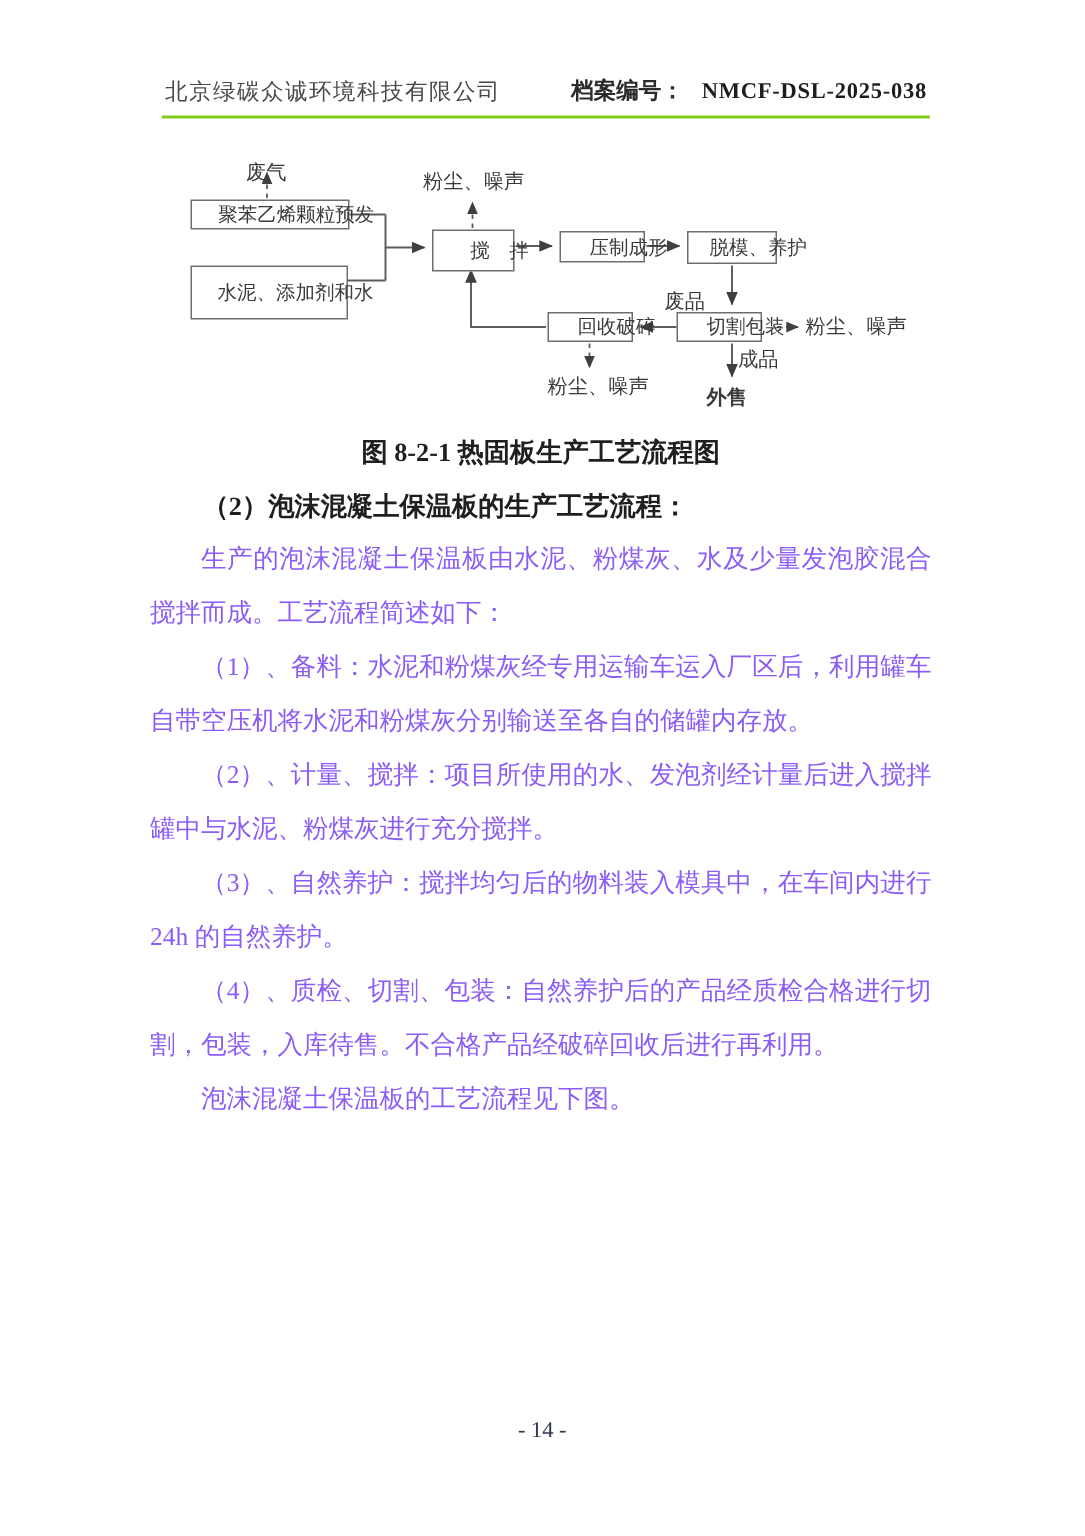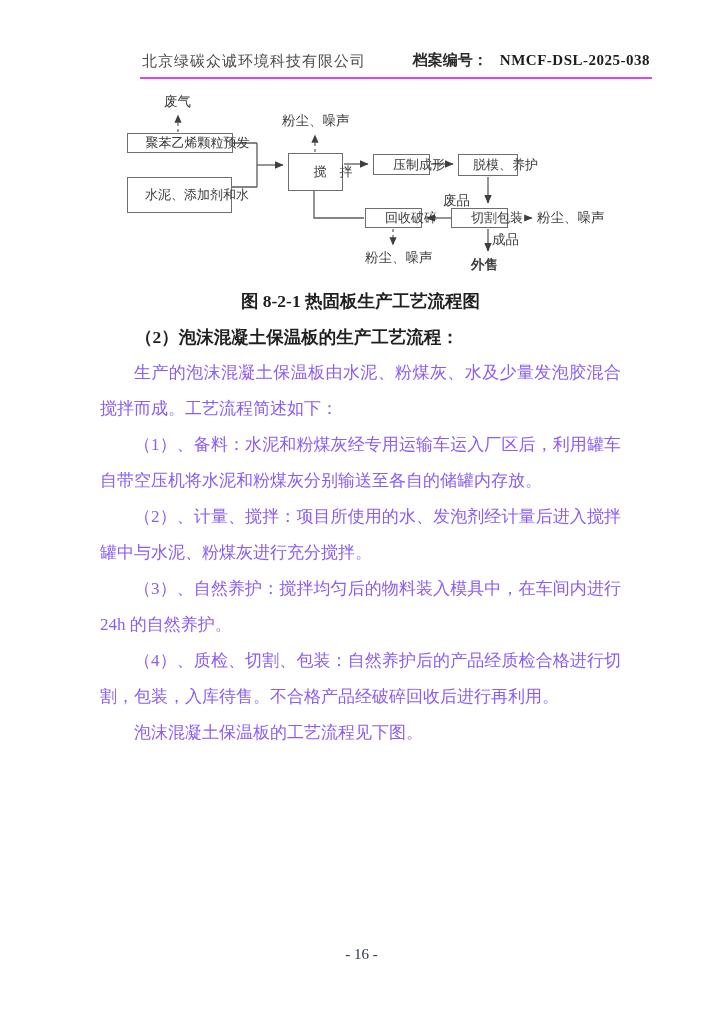--- a/index.html
+++ b/index.html
@@ -4,21 +4,21 @@
 <style>
   html,body{margin:0;padding:0;background:#e8e8e8;}
   .page{
     position:relative;width:723px;height:1024px;background:#ffffff;
     margin:0 auto;overflow:hidden;
     font-family:"Liberation Serif","DejaVu Serif",serif;
     color:#2e2e2e;
   }
   
   .header{position:absolute;left:108px;top:50px;width:512px;height:27px;
-          border-bottom:2px solid #d946ef;margin-left:32px;}
+          border-bottom:2px solid #84cc16;}
   .company{position:absolute;left:2px;top:2px;font-size:15px;letter-spacing:1px;color:#4a4a4a;}
   .archive{position:absolute;right:2px;top:1px;font-size:15px;font-weight:bold;color:#2b2b2b;}
   .archive .no{margin-left:12px;letter-spacing:.5px;color:#1d1d1d;}
   
   .flowchart{position:absolute;left:100px;top:90px;width:523px;height:192px;}
   .flowchart svg{position:absolute;left:0;top:0;}
   .node{
     position:absolute;box-sizing:border-box;border:1px solid #6e6e6e;background:#fff;
     display:flex;align-items:center;justify-content:center;
     font-size:13px;color:#3a3a3a;white-space:nowrap;padding-left:35px;
@@ -69,41 +69,41 @@
       <line x1="388" y1="139" x2="388" y2="161" stroke="#5c5c5c" stroke-width="1.3" marker-end="url(#arr)"></line>
 
       <line x1="78" y1="42" x2="78" y2="25" stroke="#5c5c5c" stroke-width="1.2" stroke-dasharray="3,3" marker-end="url(#arr)"></line>
       <line x1="215" y1="62" x2="215" y2="45" stroke="#5c5c5c" stroke-width="1.2" stroke-dasharray="3,3" marker-end="url(#arr)"></line>
       <line x1="418" y1="128" x2="432" y2="128" stroke="#5c5c5c" stroke-width="1.2" stroke-dasharray="3,3" marker-end="url(#arr)"></line>
       <line x1="293" y1="139" x2="293" y2="155" stroke="#5c5c5c" stroke-width="1.2" stroke-dasharray="3,3" marker-end="url(#arr)"></line>
     </svg>
 
     <div class="node" style="left:27px;top:43px;width:106px;height:20px;">聚苯乙烯颗粒预发</div>
     <div class="node" style="left:27px;top:87px;width:105px;height:36px;">水泥、添加剂和水</div>
-    <div class="node" style="left:188px;top:63px;width:55px;height:38px;">搅　拌</div>
+    <div class="node" style="left:188px;top:63px;width:55px;height:28px;">搅　拌</div>
     <div class="node" style="left:273px;top:64px;width:57px;height:21px;">压制成形</div>
     <div class="node" style="left:358px;top:64px;width:60px;height:22px;">脱模、养护</div>
     <div class="node" style="left:351px;top:118px;width:57px;height:20px;">切割包装</div>
     <div class="node" style="left:265px;top:118px;width:57px;height:20px;">回收破碎</div>
 
-    <div class="flabel" style="left:64px;top:4px;">废气</div>
+    <div class="flabel" style="left:64px;top:17px;">废气</div>
     <div class="flabel" style="left:182px;top:23px;">粉尘、噪声</div>
     <div class="flabel" style="left:343px;top:103px;">废品</div>
     <div class="flabel" style="left:437px;top:120px;">粉尘、噪声</div>
     <div class="flabel" style="left:265px;top:160px;">粉尘、噪声</div>
     <div class="flabel" style="left:392px;top:142px;">成品</div>
     <div class="flabel" style="left:371px;top:167px;font-weight:bold;">外售</div>
   </div>
 
   <div class="textcol">
     <p class="caption">图 8-2-1 热固板生产工艺流程图</p>
     <p class="heading">（2）泡沫混凝土保温板的生产工艺流程：</p>
     <p class="para">生产的泡沫混凝土保温板由水泥、粉煤灰、水及少量发泡胶混合搅拌而成。工艺流程简述如下：</p>
     <p class="para">（1）、备料：水泥和粉煤灰经专用运输车运入厂区后，利用罐车自带空压机将水泥和粉煤灰分别输送至各自的储罐内存放。</p>
     <p class="para">（2）、计量、搅拌：项目所使用的水、发泡剂经计量后进入搅拌罐中与水泥、粉煤灰进行充分搅拌。</p>
     <p class="para">（3）、自然养护：搅拌均匀后的物料装入模具中，在车间内进行 24h 的自然养护。</p>
     <p class="para">（4）、质检、切割、包装：自然养护后的产品经质检合格进行切割，包装，入库待售。不合格产品经破碎回收后进行再利用。</p>
     <p class="para">泡沫混凝土保温板的工艺流程见下图。</p>
   </div>
 
-  <div class="footer">- 16 -</div>
+  <div class="footer">- 14 -</div>
 
 </div>
 
 </body></html>

